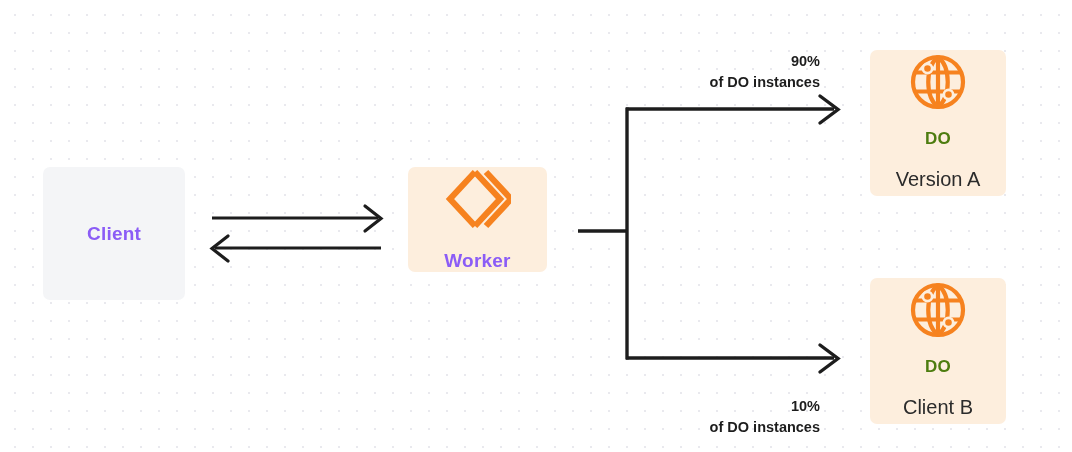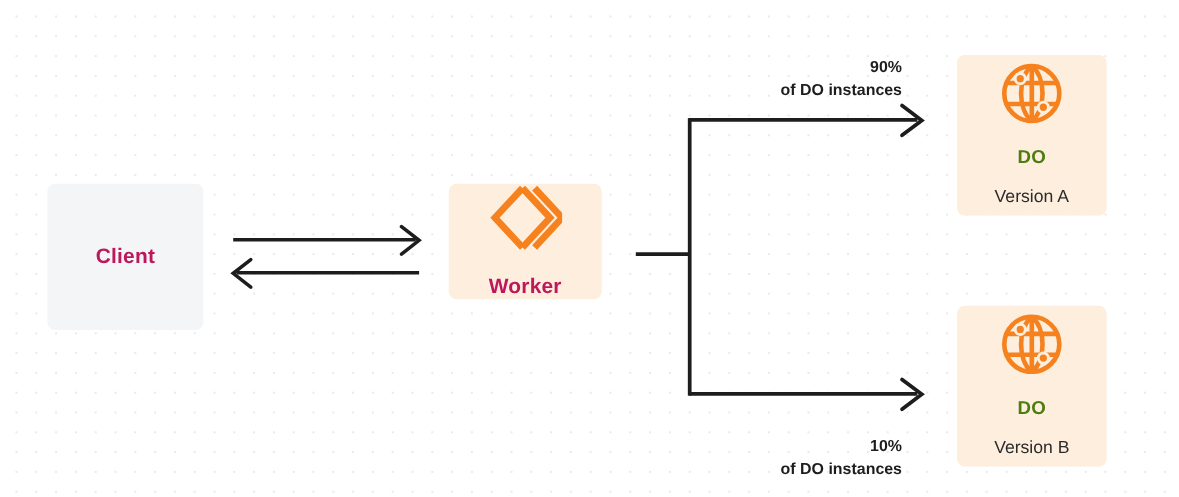--- a/index.html
+++ b/index.html
@@ -58,33 +58,33 @@
     left: 870px;
     top: 278px;
     width: 136px;
     height: 146px;
     background: #fdeedd;
   }
 
   .node-title {
     font-size: 19px;
     font-weight: bold;
-    color: #be185d;
+    color: #8b5cf6;
     letter-spacing: 0.2px;
     line-height: 1.15;
   }
   .node-title-sm {
     font-size: 17px;
     font-weight: bold;
     color: #4d7c0f;
     letter-spacing: 0.3px;
     line-height: 1.2;
   }
   .node-sub {
-    font-size: 16px;
+    font-size: 20px;
     font-weight: normal;
     color: #2b2b2b;
     line-height: 1.35;
     margin-top: 16px;
   }
 
   .icon-worker { margin-bottom: 16px; }
   .icon-globe  { margin-bottom: 14px; }
 
   
@@ -195,16 +195,16 @@
         <line x1="29" y1="4" x2="29" y2="54" stroke="#f6821f" stroke-width="4.2"></line>
         <line x1="6" y1="19.5" x2="52" y2="19.5" stroke="#f6821f" stroke-width="4.2"></line>
         <line x1="6" y1="38.5" x2="52" y2="38.5" stroke="#f6821f" stroke-width="4.2"></line>
         <path d="M29 4 C16 14 16 44 29 54" stroke="#f6821f" stroke-width="4.2" fill="none"></path>
         <path d="M29 4 C42 14 42 44 29 54" stroke="#f6821f" stroke-width="4.2" fill="none"></path>
         <circle cx="18.5" cy="15.5" r="4.6" fill="#f6821f" stroke="#fdeedd" stroke-width="2.6"></circle>
         <circle cx="39.5" cy="41.5" r="4.6" fill="#f6821f" stroke="#fdeedd" stroke-width="2.6"></circle>
       </svg>
     </span>
     <span class="node-title-sm">DO</span>
-    <span class="node-sub">Version B</span>
+    <span class="node-sub">Client B</span>
   </div>
 
 </div>
 
 </body></html>

